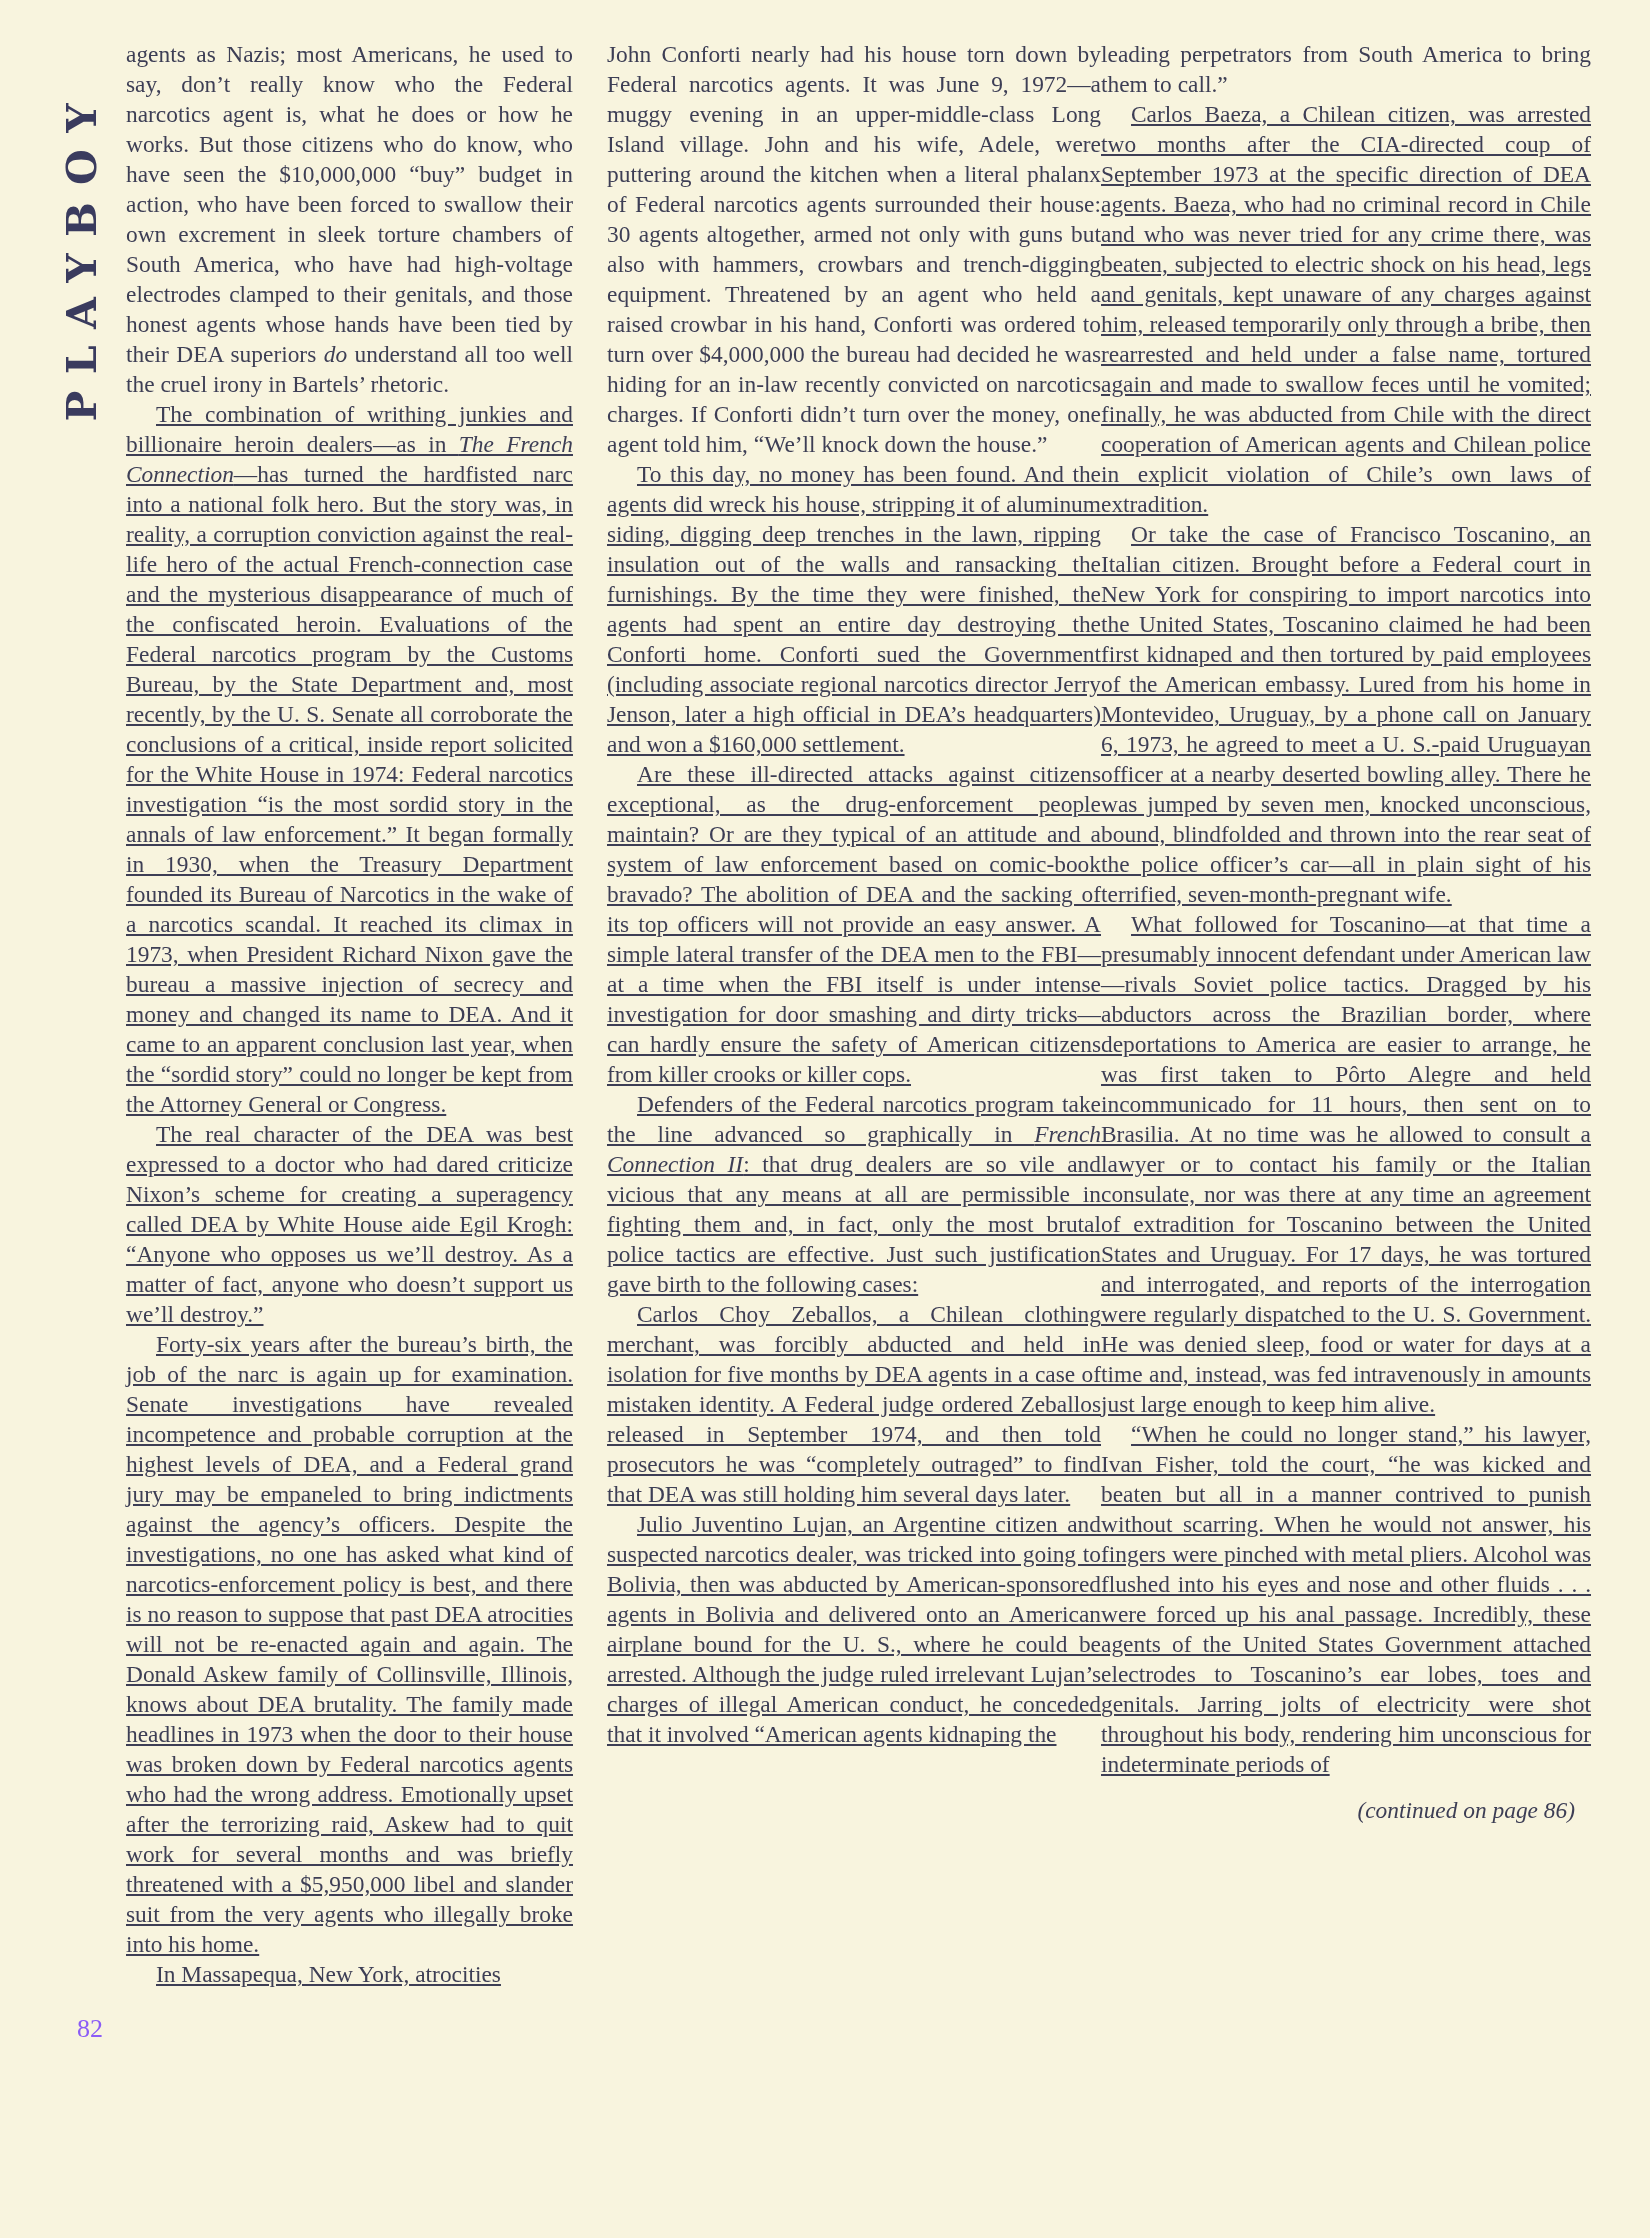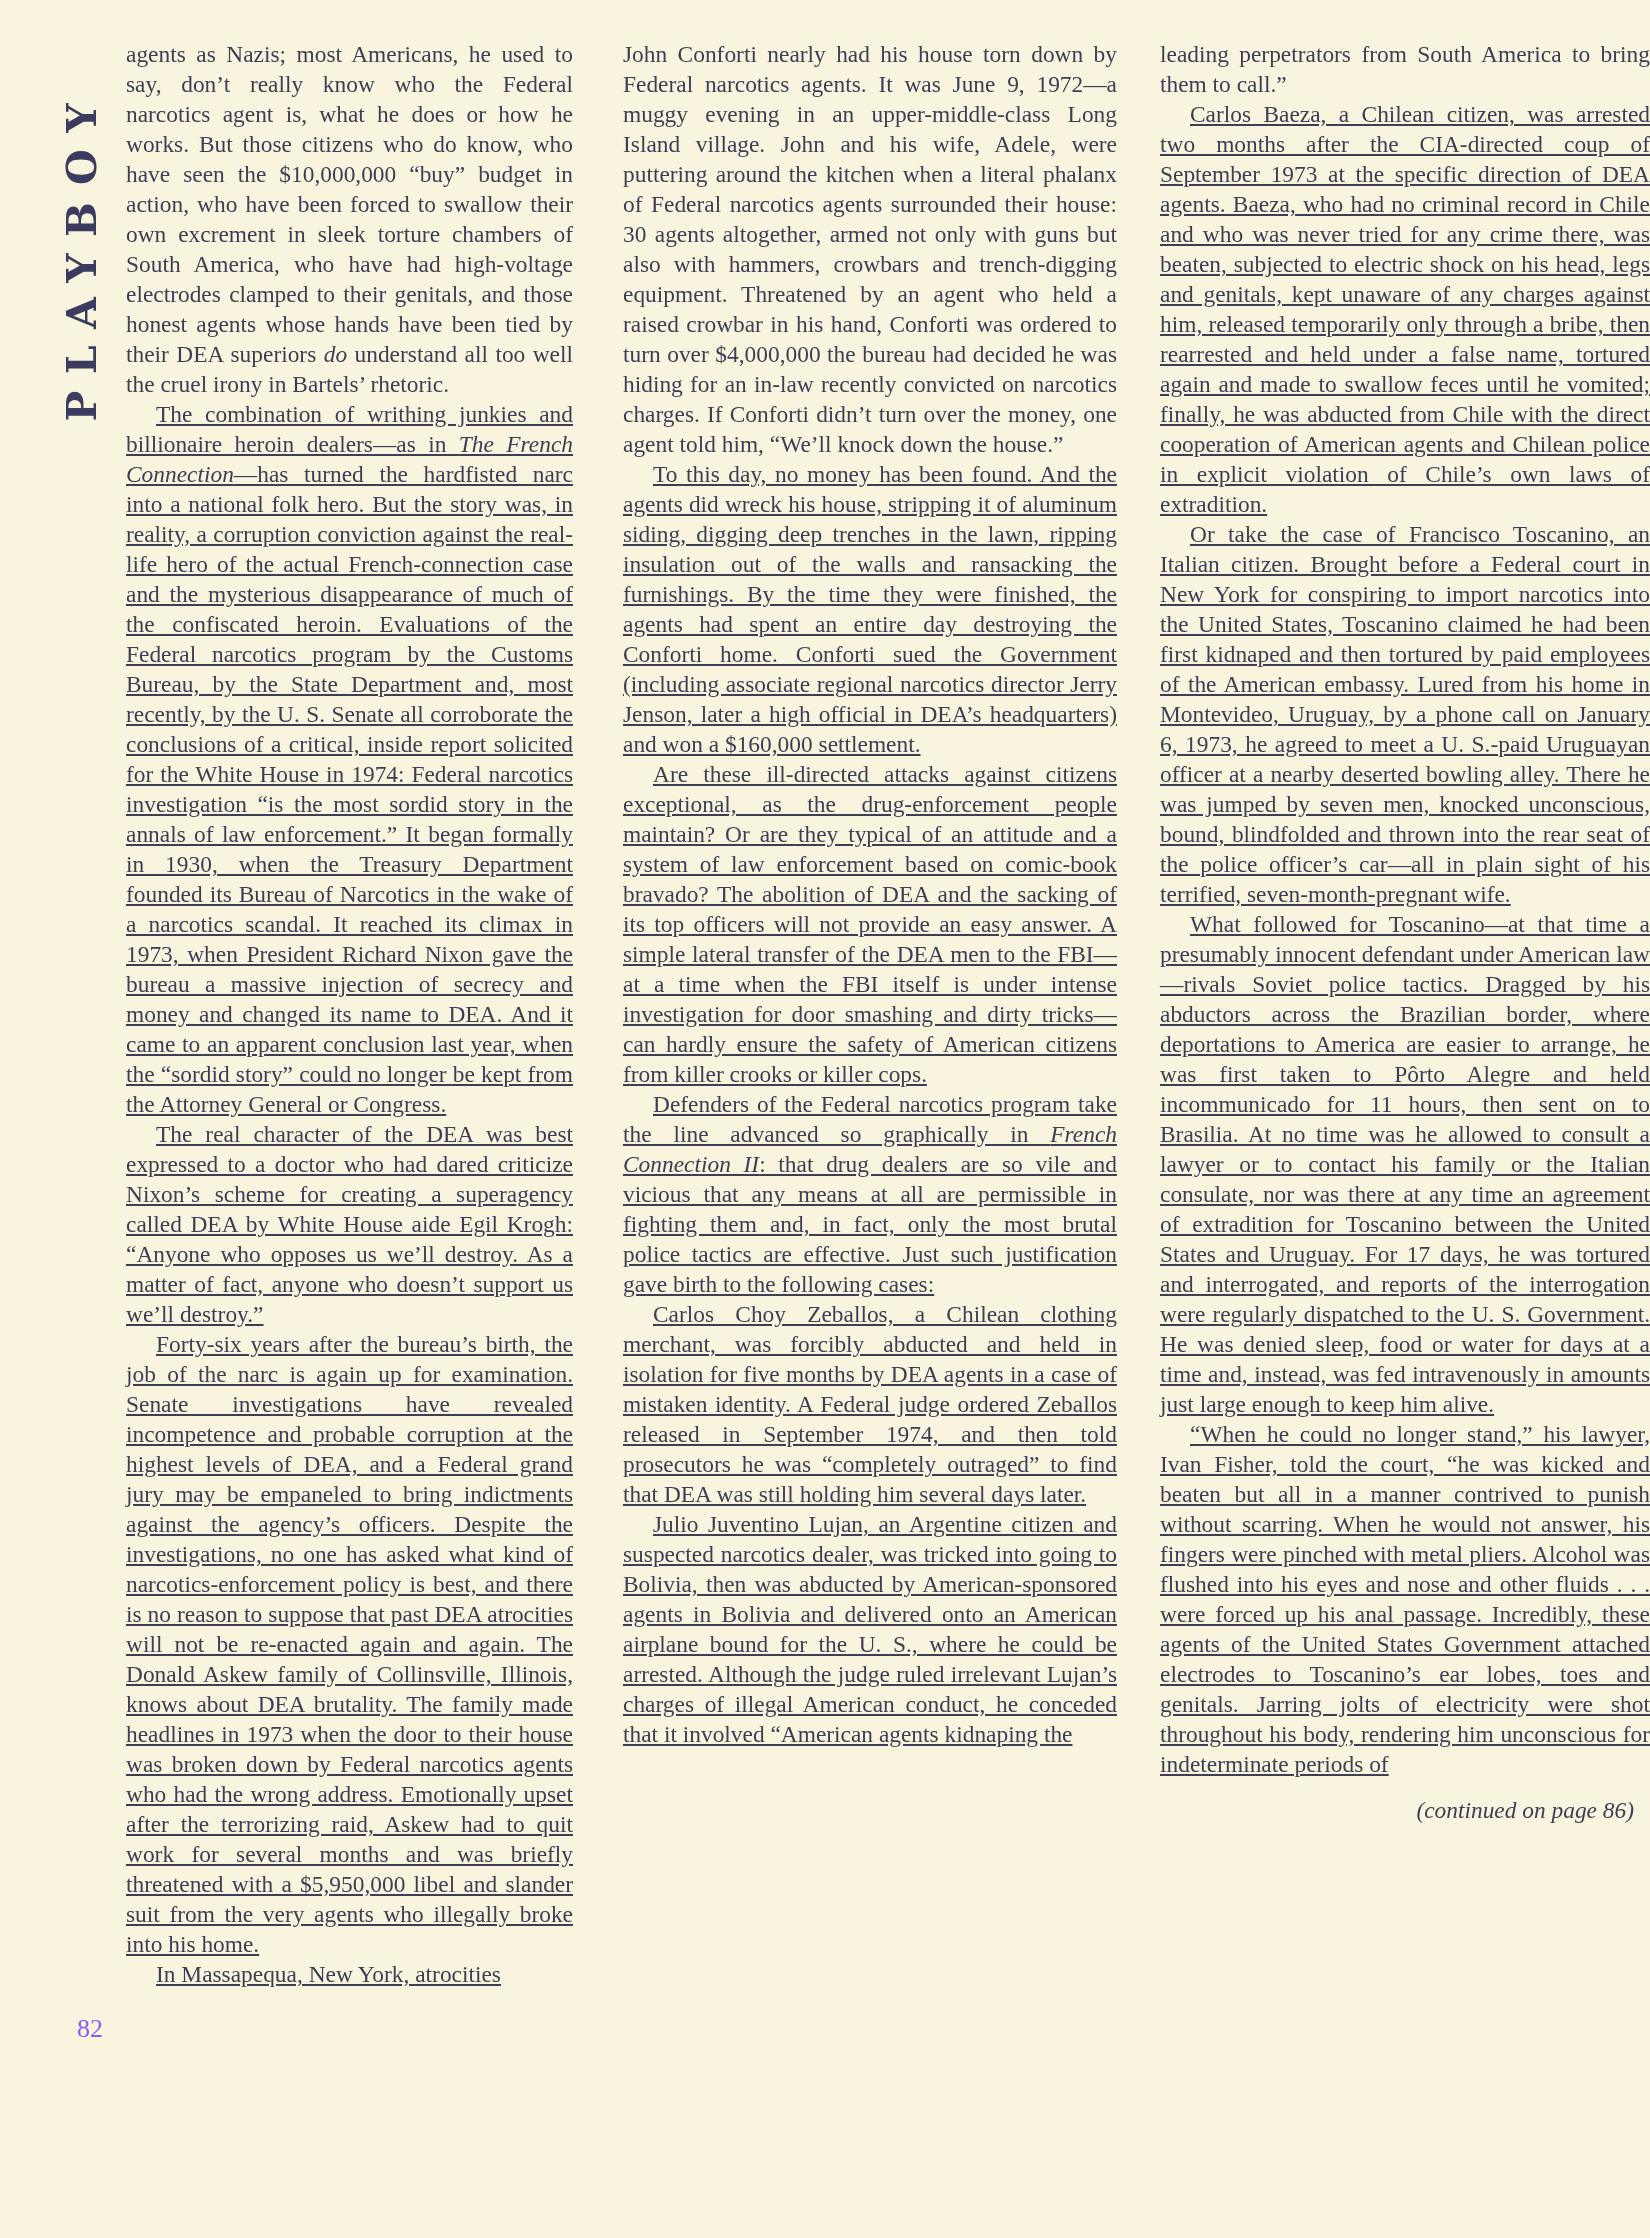--- a/index.html
+++ b/index.html
@@ -29,22 +29,22 @@
     position: absolute;
     left: 126px;
     top: 39px;
     display: flex;
   }
   .col {
     text-align: justify;
     font-size: 23.4px;
     line-height: 30px;
   }
-  .col-1 { width: 447px; margin-right: 50px; }
-  .col-2 { width: 494px; margin-right: 43px; }
+  .col-1 { width: 447px; margin-right: 34px; }
+  .col-2 { width: 494px; }
   .col-3 { width: 490px; }
   p.para { margin: 0; }
   p.para.indent { text-indent: 30px; text-decoration: underline; }
   .ital { font-style: italic; }
   .cont {
     margin: 16px;
     text-align: right;
     font-style: italic;
     font-size: 23.4px;
     line-height: 30px;

